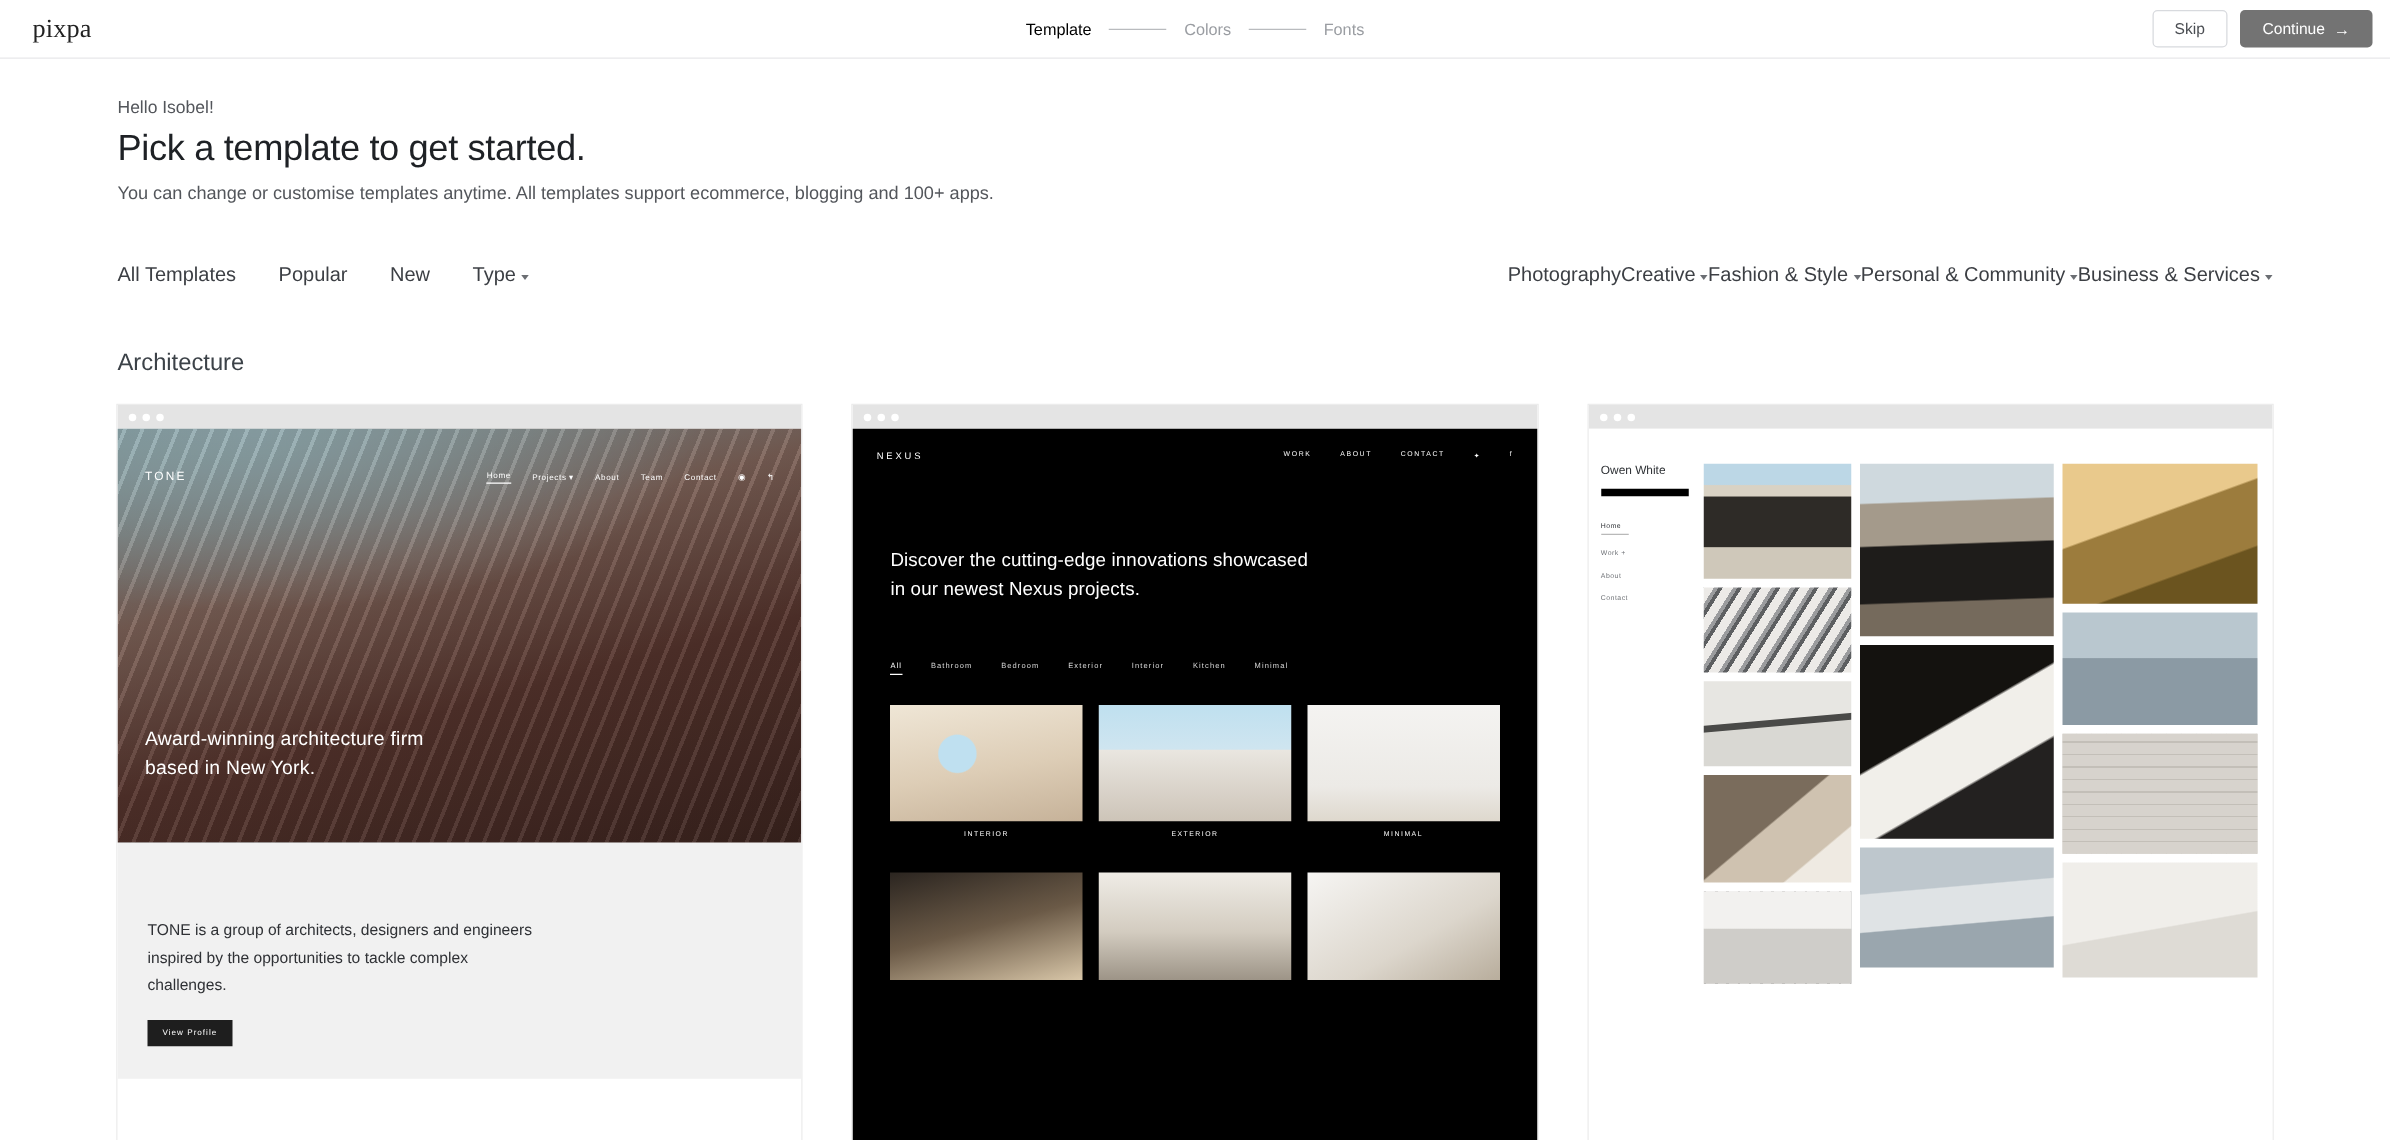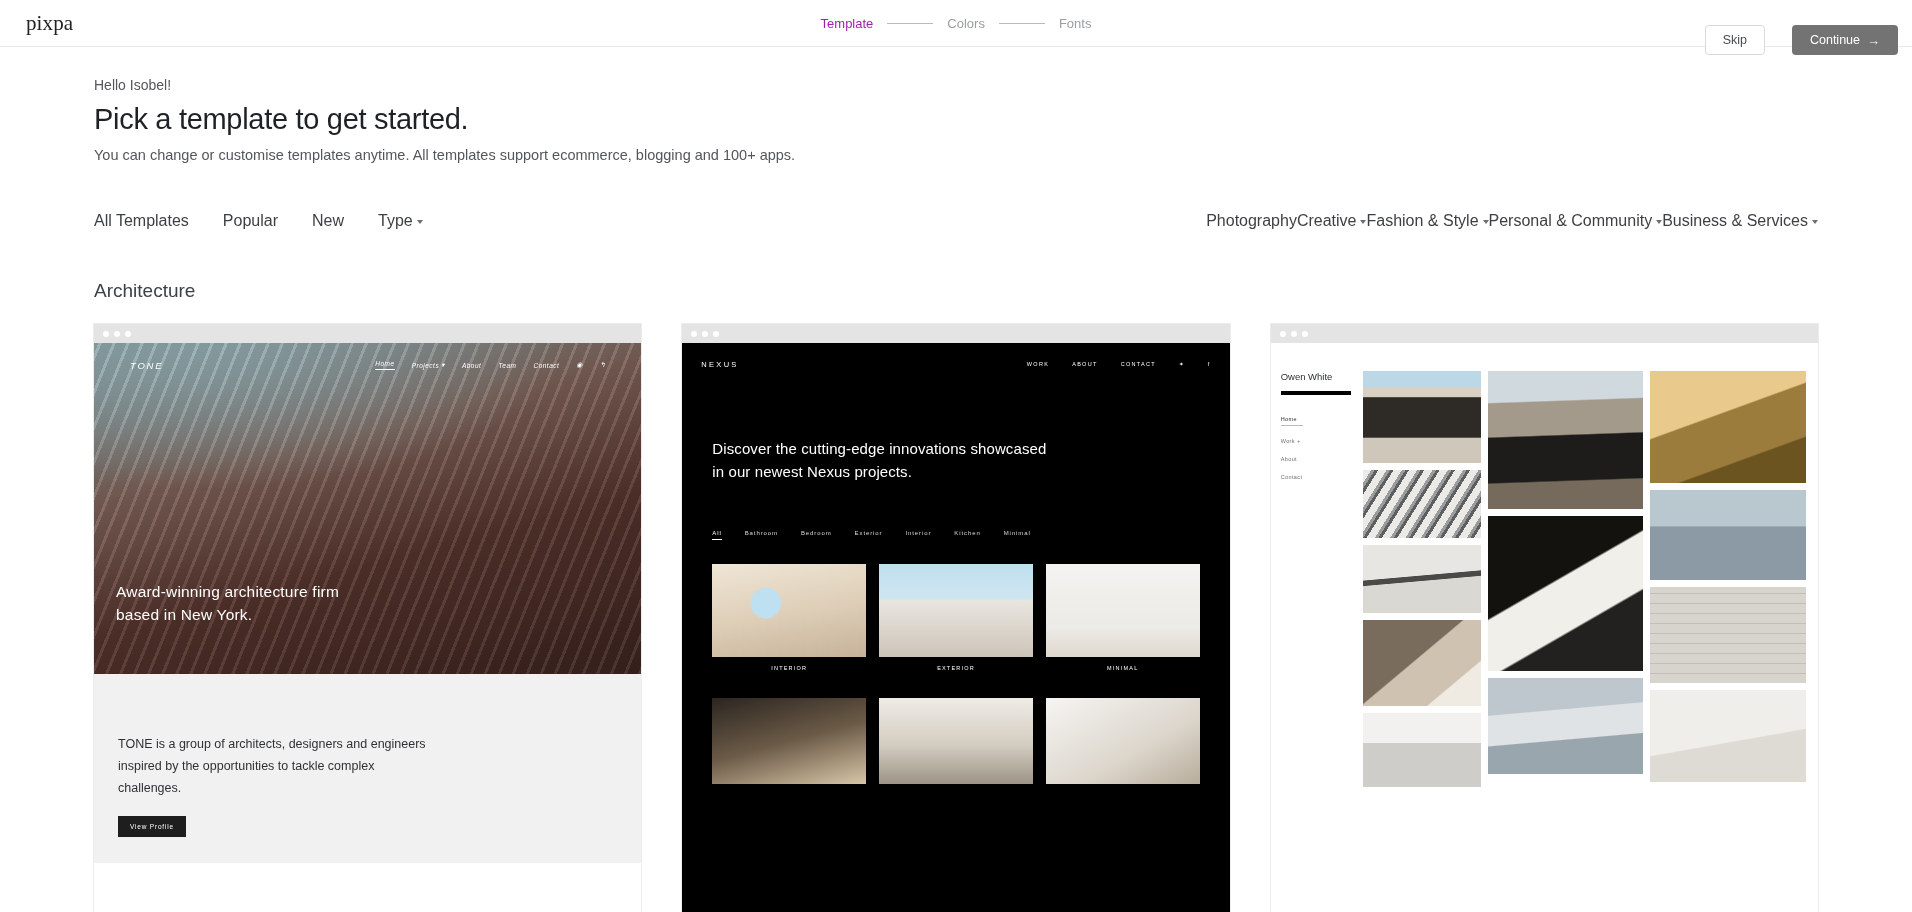--- a/index.html
+++ b/index.html
@@ -25,29 +25,29 @@
     transform: translateY(-50%);
     font-family: "Liberation Serif", serif;
     font-size: 21px; letter-spacing: .1px; color: #222;
   }
   .steps {
     margin: 0 auto;
     display: flex; align-items: center; gap: 0;
     font-size: 13px;
   }
   .step { color: #9a9da2; padding: 0 2px; white-space: nowrap; }
-  .step.active { color: #a21caf; text-align: right; }
+  .step.active { color: #000000; text-align: right; }
   .step-line {
     width: 46px; height: 1px; background: #b9bbbe;
     margin: 0 12px;
   }
   .topbar-actions {
     position: absolute; right: 14px; top: 50%;
     transform: translateY(-50%);
-    display: flex; align-items: flex-start; gap: 27px; margin-top: 17px;
+    display: flex; align-items: flex-start; gap: 10px;
   }
   .btn-skip {
     border: 1px solid #d8dade; background: #fff;
     color: #4a4d52; font-size: 12.5px;
     padding: 7px 17px; border-radius: 4px; cursor: pointer;
     font-family: "Liberation Sans", sans-serif;
   }
   .btn-continue {
     border: none; background: #737373; color: #fff;
     font-size: 12.5px; padding: 8px 18px; border-radius: 4px;
@@ -119,22 +119,22 @@
   .tone-hero::after {
     content: ""; position: absolute; inset: 0;
     background: repeating-linear-gradient(
       -68deg,
       rgba(255,255,255,.10) 0px, rgba(255,255,255,.10) 3px,
       rgba(0,0,0,.16) 3px, rgba(0,0,0,.16) 13px);
     opacity: .75;
   }
   .tone-nav {
     position: absolute; inset: 0 0 auto 0; height: 44px;
-    display: flex; align-items: center; justify-content: space-between;
-    padding: 0 36px; z-index: 3; font-style: italic;
+    display: flex; align-items: flex-end; justify-content: space-between;
+    padding: 0 22px; z-index: 3;
   }
   .tone-logo { color: #fff; font-size: 9.5px; letter-spacing: 1.8px; }
   .tone-links { display: flex; align-items: center; gap: 17px; }
   .tone-link {
     color: #fff; font-size: 6.5px; letter-spacing: .5px;
     display: inline-flex; align-items: center; gap: 2px;
   }
   .tone-link.active { border-bottom: 1px solid #fff; padding-bottom: 2px; }
   .mini-icon { color: #fff; font-size: 7px; }
   .tone-hero-text {
@@ -200,21 +200,21 @@
   }
   .ph-i2 { background-image: linear-gradient(165deg, #2b2520 0%, #6b5a47 50%, #d8c6a8 100%); }
   .ph-e2 { background-image: linear-gradient(180deg, #efece6 0%, #d3ccc0 55%, #9d9487 100%); }
   .ph-m2 { background-image: linear-gradient(150deg, #f6f5f3 0%, #dcd6cc 60%, #b8ad9c 100%); }
 
   
   .owen { background: #fff; height: 580px; display: flex; overflow: hidden; }
   .owen-side { width: 88px; flex: none; padding: 28px 0 0 10px; }
   .owen-brand {
     font-size: 9.5px; color: #2d3034; margin-bottom: 21px;
-    padding-bottom: 9px; border-bottom: 4px solid #000000;
+    padding-bottom: 9px; border-bottom: 6px solid #000000;
     margin-right: 8px;
   }
   .owen-nav { display: flex; flex-direction: column; gap: 12px; }
   .owen-link { font-size: 5.5px; color: #6d7075; letter-spacing: .4px; }
   .owen-link.active { color: #2d3034; border-bottom: 1px solid #b9b9b9; padding-bottom: 3px; width: 22px; }
   .owen-grid {
     flex: 1; display: grid; grid-template-columns: 1fr 1.32fr 1.32fr;
     gap: 7px; padding: 28px 12px 0 4px; align-content: start;
   }
   .owen-col { display: flex; flex-direction: column; gap: 7px; }

